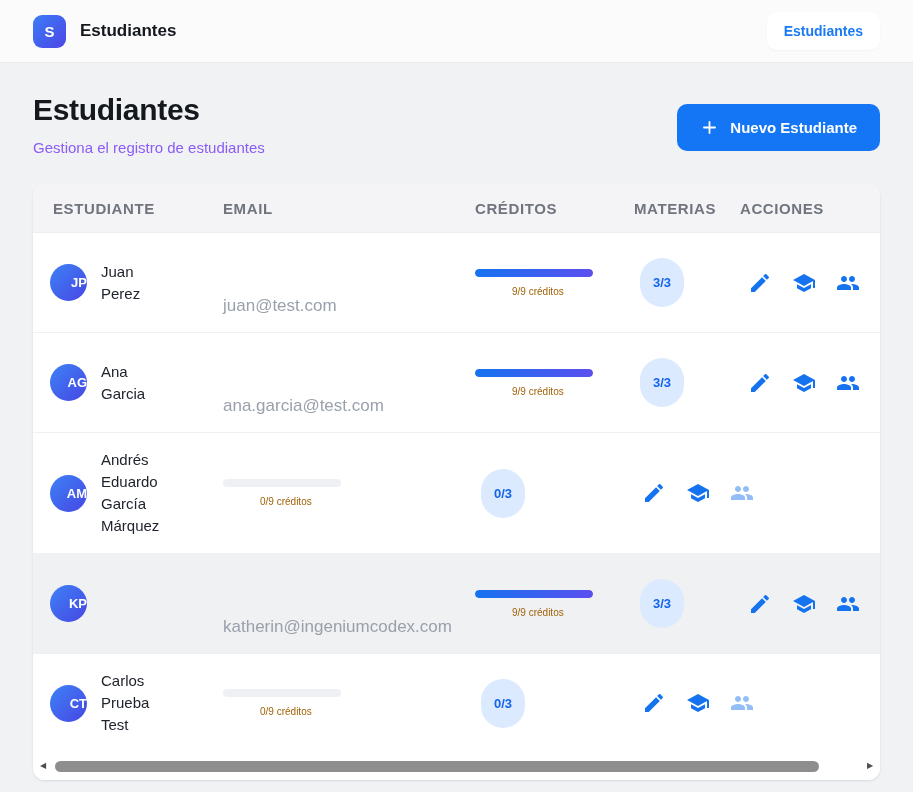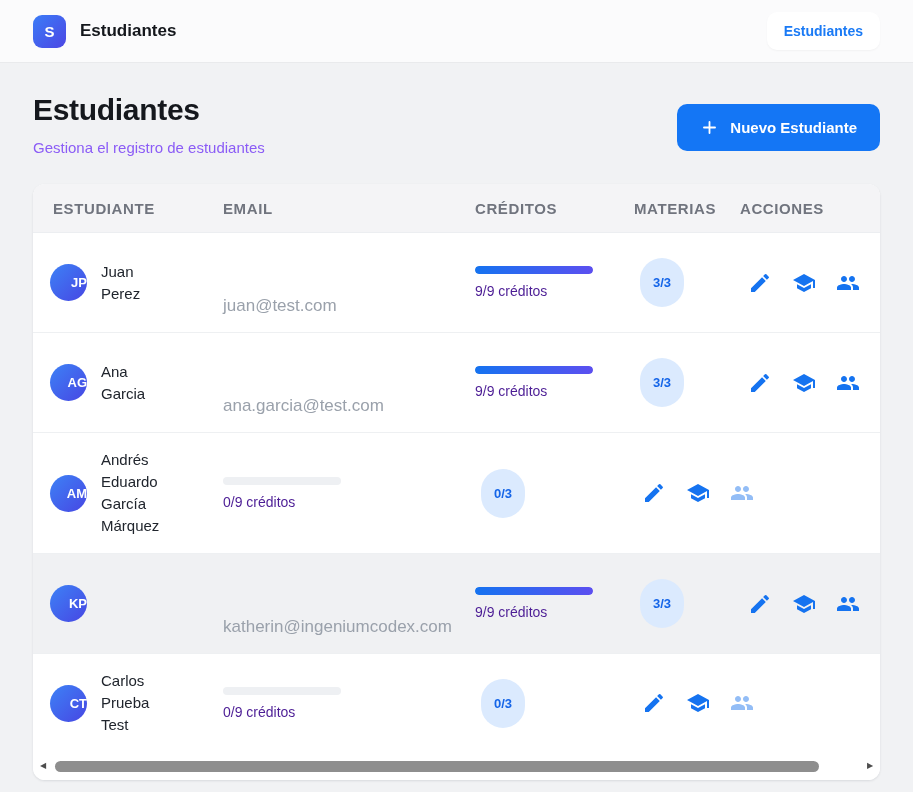--- a/index.html
+++ b/index.html
@@ -100,21 +100,21 @@
     display: flex; align-items: center; justify-content: flex-end;
     flex-shrink: 0;
   }
   .student-name { font-size: 15px; color: #20252d; line-height: 22px; width: 74px; }
 
   .cell-email { font-size: 17px; color: #9aa1ab; padding-left: 20px; margin-top: 47px; }
 
   .cell-credits { padding-left: 20px; }
   .bar { width: 118px; height: 8px; border-radius: 4px; background: #eef0f3; overflow: hidden; margin-bottom: 9px; }
   .bar-fill { height: 100%; border-radius: 4px; background: linear-gradient(90deg, #1573f0, #5c4ff0); }
-  .credits-label { font-size: 14px; color: #4c1d95; }
+  .credits-label { font-size: 10px; color: #a16207; margin-left: 37px; }
 
   .cell-materias { padding-left: 26px; }
   .badge {
     display: inline-block;
     background: #dbeafe; color: #1565e8;
     font-size: 13px; font-weight: 700;
     padding: 17px 13px;
     border-radius: 999px;
   }
 

